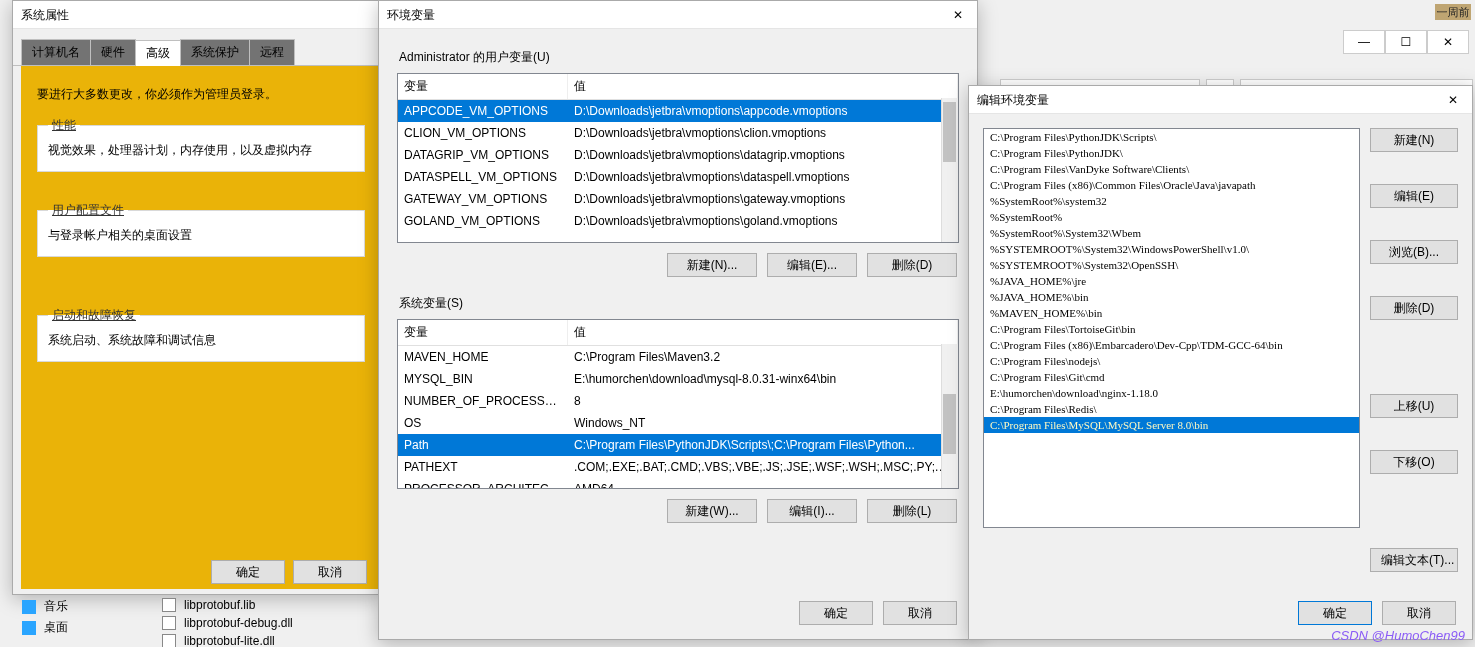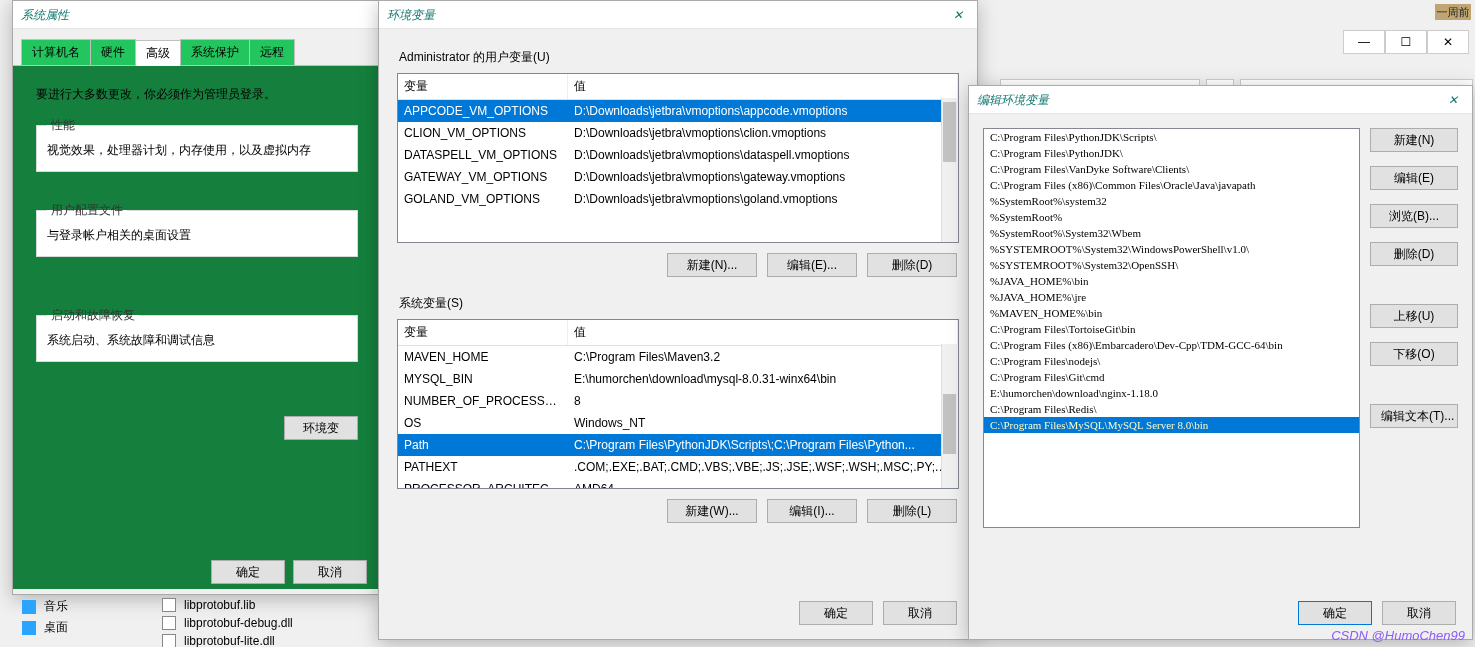--- a/index.html
+++ b/index.html
@@ -1,33 +1,33 @@
 <!DOCTYPE html>
 <html><head>
 <meta charset="utf-8">
 <style>
   * { box-sizing: border-box; margin: 0; padding: 0; }
   html, body { width: 1475px; height: 647px; font-family: "Microsoft YaHei", "Segoe UI", Tahoma, sans-serif; font-size: 12px; background: #fff; color: #000; overflow: hidden; }
   .bg { position: absolute; inset: 0; background: #f0f0f0; }
   .window { position: absolute; background: #fff; border: 1px solid #aaa; box-shadow: 0 4px 18px rgba(0,0,0,.25); }
-  .titlebar { height: 28px; line-height: 28px; padding: 0 8px; border-bottom: 1px solid #e5e5e5; font-size: 12px; color: #0f766e; display:flex; align-items:center; justify-content:space-between;font-style:italic; }
+  .titlebar { height: 28px; line-height: 28px; padding: 0 8px; border-bottom: 1px solid #e5e5e5; font-size: 12px; color: #000000; display:flex; align-items:center; justify-content:space-between; }
   .titlebar .close { width:22px; text-align:center; cursor:default; }
   .btn { display:inline-block; min-width:74px; height:24px; line-height:22px; padding:0 10px; background:#e1e1e1; border:1px solid #adadad; text-align:center; font-size:12px; cursor:default; white-space:nowrap; }
   .btn.wide { min-width:90px; }
   .btn.primary { border-color:#0078d7; }
   fieldset { border:1px solid #d9d9d9; padding:8px 10px 12px 10px; margin:0; }
-  legend { padding:0 4px; font-size:12px; color:#333; }
+  legend { padding:0 4px; font-size:12px; color:#333;text-decoration:underline; }
 
   
   #sysprops { left:12px; top:0; width:370px; height:595px; background:#f0f0f0; }
   #sysprops .titlebar { background:#fff; }
   #sysprops .tabs { display:flex; padding:10px 8px 0 8px; border-bottom:1px solid #bfbfbf; background:#f0f0f0; }
-  #sysprops .tab { padding:4px 10px; border:1px solid #bfbfbf; border-bottom:none; background:#22c55e; margin-right:-1px; font-size:12px; }
+  #sysprops .tab { padding:4px 10px; border:1px solid #bfbfbf; border-bottom:none; background:#737373; margin-right:-1px; font-size:12px; }
   #sysprops .tab.active { background:#fff; position:relative; top:1px; }
-  #sysprops .body { padding:14px 23px; background:#15803d; height:calc(100% - 70px); }
+  #sysprops .body { padding:14px 16px; background:#eab308; height:calc(100% - 70px);margin-left:8px; }
   #sysprops .note { margin:6px 0 14px 0; color:#000; }
   #sysprops fieldset { margin-bottom:14px; background:#fff; }
   #sysprops .envbtn-row { text-align:right; }
   #sysprops .dlg-buttons { position:absolute; right:14px; bottom:10px; display:flex; gap:8px; }
 
   
   #envvars { left:378px; top:0; width:600px; height:640px; background:#f0f0f0; }
   #envvars .titlebar { background:#fff; }
   #envvars .content { padding:14px 18px; }
   #envvars .group-label { margin:6px 0 6px 2px; font-size:12px; }
@@ -46,21 +46,21 @@
   .scroll-thumb { position:absolute; right:2px; width:13px; background:#c2c2c2; border-radius:0; }
 
   
   #editpath { left:968px; top:85px; width:505px; height:555px; background:#f0f0f0; }
   #editpath .titlebar { background:#fff; }
   #editpath .content { padding:14px 14px; display:flex; gap:10px; height:calc(100% - 70px); align-items:flex-start; }
   #editpath .pathlist { flex:1 1 auto; border:1px solid #828790; background:#fff; height:400px; overflow:hidden; }
   #editpath .pathlist .rows { height:100%; overflow:auto; }
   #editpath .pathlist .row { padding:2px 6px; font-size:11px; white-space:nowrap; overflow:hidden; text-overflow:ellipsis;font-family:Liberation Serif, serif; }
   #editpath .pathlist .row.sel { background:#0078d7; color:#fef9c3; }
-  #editpath .sidebtns { display:flex; flex-direction:column; gap:14px; width:88px; }
+  #editpath .sidebtns { display:flex; flex-direction:column; gap:32px; width:88px; }
   #editpath .sidebtns .gap { height:10px; }
   #editpath .dlg-buttons { position:absolute; right:16px; bottom:14px; display:flex; gap:10px; }
 
   
   #bg-explorer { position:absolute; left:1000px; top:20px; right:2px; height:60px; display:flex; align-items:center; gap:6px; }
   #bg-explorer .addr { flex:0 0 200px; height:26px; border:1px solid #ccc; background:#fff; display:flex; align-items:center; justify-content:flex-end; padding:0 6px; }
   #bg-explorer .refresh { width:28px; height:26px; border:1px solid #ccc; background:#fff; text-align:center; line-height:24px; }
   #bg-explorer .search { flex:1 1 auto; height:26px; border:1px solid #ccc; background:#fff; padding:0 6px; display:flex; align-items:center; font-size:12px; color:#999;}
   #bg-winbtns { position:absolute; right:6px; top:30px; display:flex; gap:0; }
   #bg-winbtns span { width:42px; height:24px; border:1px solid #ccc; background:#fff; text-align:center; line-height:22px; font-size:12px; }
@@ -113,23 +113,20 @@
       <div>视觉效果，处理器计划，内存使用，以及虚拟内存</div>
     </fieldset>
     <fieldset style="margin-top:30px;">
       <legend>用户配置文件</legend>
       <div>与登录帐户相关的桌面设置</div>
     </fieldset>
     <fieldset style="margin-top:50px;">
       <legend>启动和故障恢复</legend>
       <div>系统启动、系统故障和调试信息</div>
     </fieldset>
-    <div class="envbtn-row" style="margin-top:54px;">
-      <span class="btn">环境变</span>
-    </div>
   </div>
   <div class="dlg-buttons">
     <span class="btn">确定</span>
     <span class="btn">取消</span>
   </div>
 </div>
 
 <div id="envvars" class="window">
   <div class="titlebar">
     <span>环境变量</span>
@@ -143,20 +140,24 @@
         <div class="col c2">值</div>
       </div>
       <div class="rows" id="user-rows">
           <div class="row sel">
             <div class="cell c1">APPCODE_VM_OPTIONS</div>
             <div class="cell c2">D:\Downloads\jetbra\vmoptions\appcode.vmoptions</div>
           </div>
           <div class="row">
             <div class="cell c1">CLION_VM_OPTIONS</div>
             <div class="cell c2">D:\Downloads\jetbra\vmoptions\clion.vmoptions</div>
+          </div>
+          <div class="row">
+            <div class="cell c1">DATAGRIP_VM_OPTIONS</div>
+            <div class="cell c2">D:\Downloads\jetbra\vmoptions\datagrip.vmoptions</div>
           </div>
           <div class="row">
             <div class="cell c1">DATASPELL_VM_OPTIONS</div>
             <div class="cell c2">D:\Downloads\jetbra\vmoptions\dataspell.vmoptions</div>
           </div>
           <div class="row">
             <div class="cell c1">GATEWAY_VM_OPTIONS</div>
             <div class="cell c2">D:\Downloads\jetbra\vmoptions\gateway.vmoptions</div>
           </div>
           <div class="row">
@@ -236,22 +237,22 @@
       <div class="rows" id="path-rows">
           <div class="row">C:\Program Files\PythonJDK\Scripts\</div>
           <div class="row">C:\Program Files\PythonJDK\</div>
           <div class="row">C:\Program Files\VanDyke Software\Clients\</div>
           <div class="row">C:\Program Files (x86)\Common Files\Oracle\Java\javapath</div>
           <div class="row">%SystemRoot%\system32</div>
           <div class="row">%SystemRoot%</div>
           <div class="row">%SystemRoot%\System32\Wbem</div>
           <div class="row">%SYSTEMROOT%\System32\WindowsPowerShell\v1.0\</div>
           <div class="row">%SYSTEMROOT%\System32\OpenSSH\</div>
+          <div class="row">%JAVA_HOME%\jre</div>
           <div class="row">%JAVA_HOME%\bin</div>
-          <div class="row">%JAVA_HOME%\jre</div>
           <div class="row">%MAVEN_HOME%\bin</div>
           <div class="row">C:\Program Files\TortoiseGit\bin</div>
           <div class="row">C:\Program Files (x86)\Embarcadero\Dev-Cpp\TDM-GCC-64\bin</div>
           <div class="row">C:\Program Files\nodejs\</div>
           <div class="row">C:\Program Files\Git\cmd</div>
           <div class="row">E:\humorchen\download\nginx-1.18.0</div>
           <div class="row">C:\Program Files\Redis\</div>
           <div class="row sel">C:\Program Files\MySQL\MySQL Server 8.0\bin</div>
         </div>
     </div>

